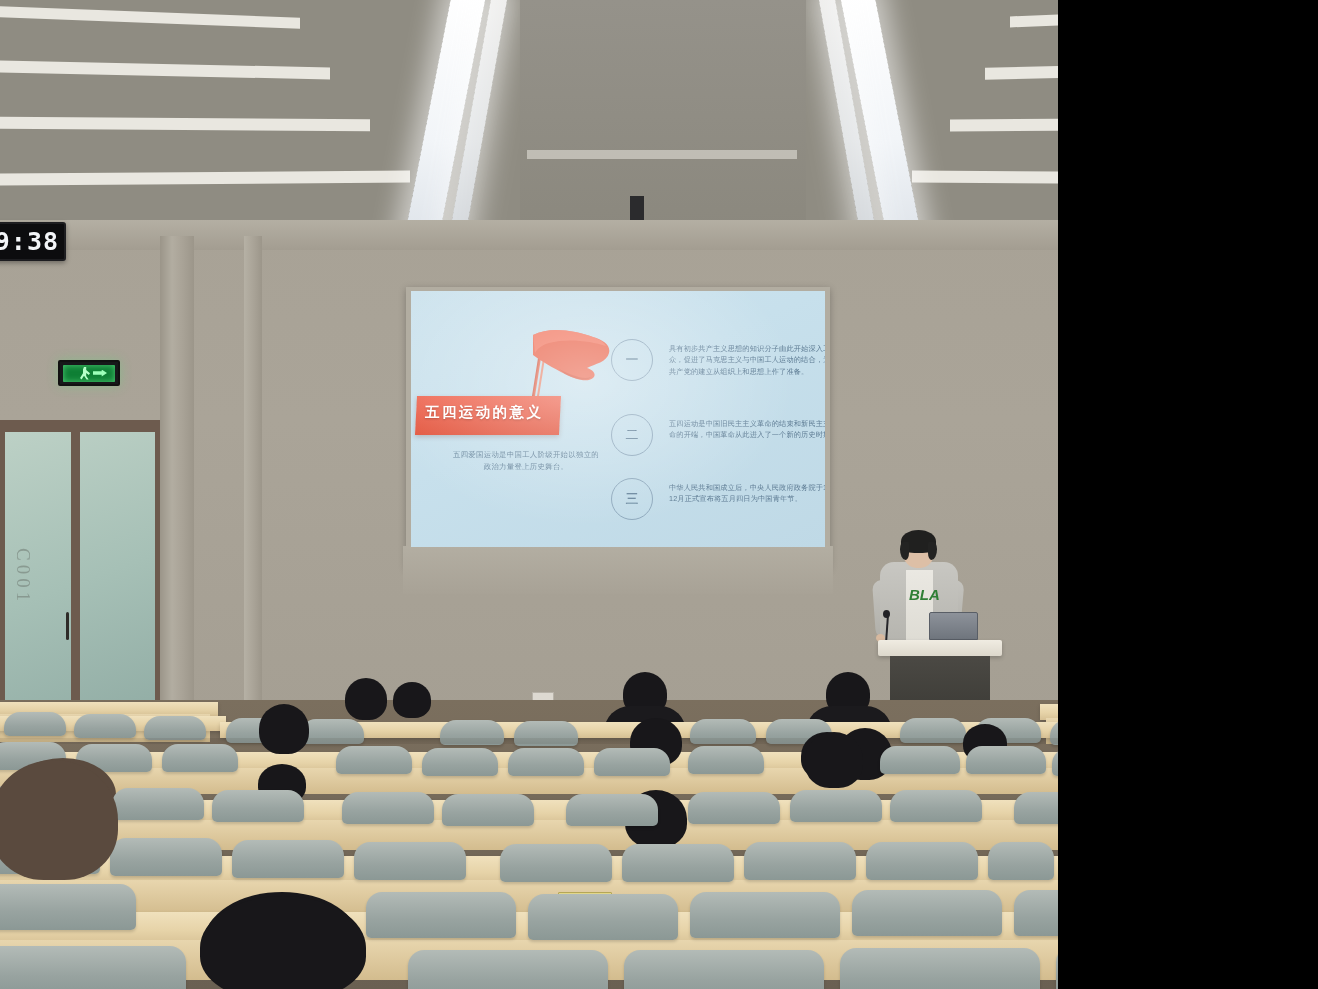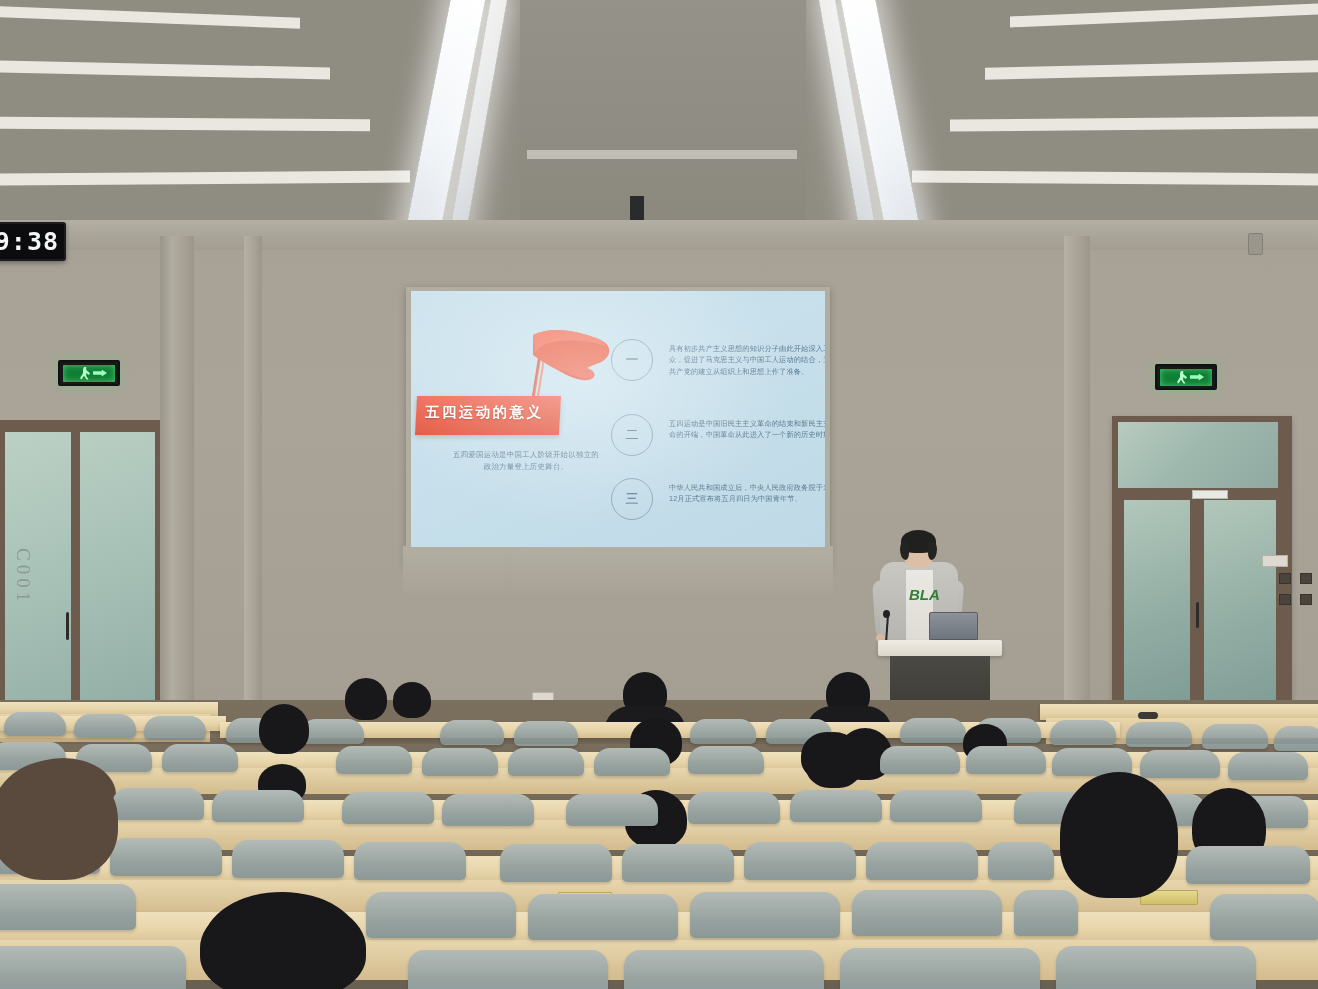--- a/index.html
+++ b/index.html
@@ -1,19 +1,19 @@
 <!DOCTYPE html>
 <html><head>
 <meta charset="utf-8">
 <title>Lecture Hall Presentation</title>
 <style>
   html,body{margin:0;padding:0;background:#000;}
   *{box-sizing:border-box;}
   #scene{
-    position:relative;width:1318px;height:989px;overflow:hidden;
+    position:relative;width:1058px;height:989px;overflow:hidden;
     font-family:"Liberation Sans","DejaVu Sans",sans-serif;
     background:#e5e5e5;
   }
 
   
   .ceiling{position:absolute;left:0;top:0;width:1318px;height:232px;
     background:linear-gradient(#8d8madd,#8d8a80);
     background-color:#8f8c82;overflow:hidden;}
   .ceil-beam{position:absolute;background:#e9e7e0;}
   .ceil-lamp{position:absolute;background:linear-gradient(180deg,#ffffff,#f2f5f8 60%,#dfe4ea);

